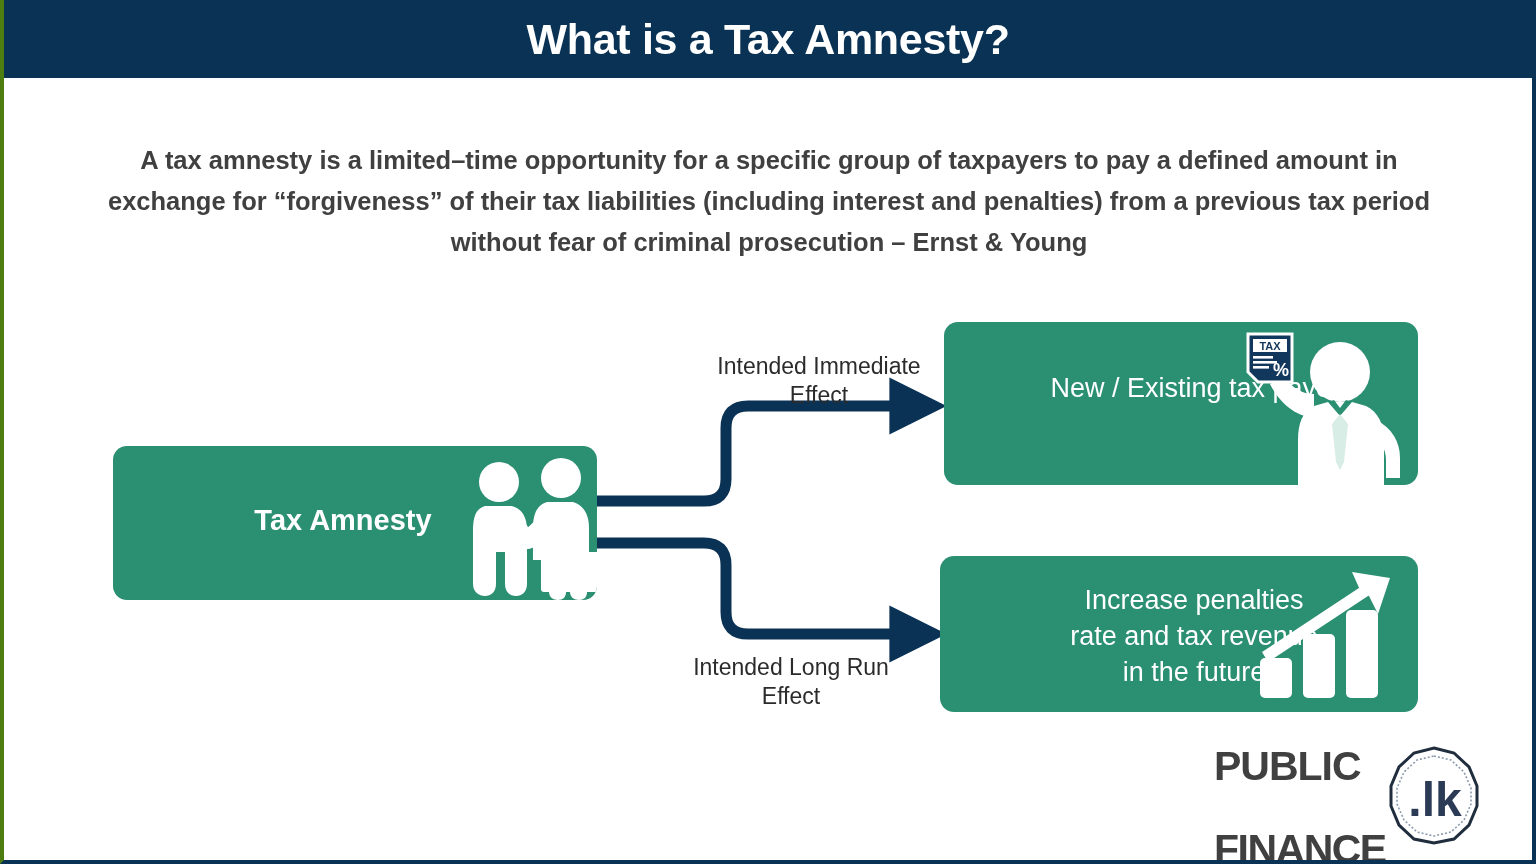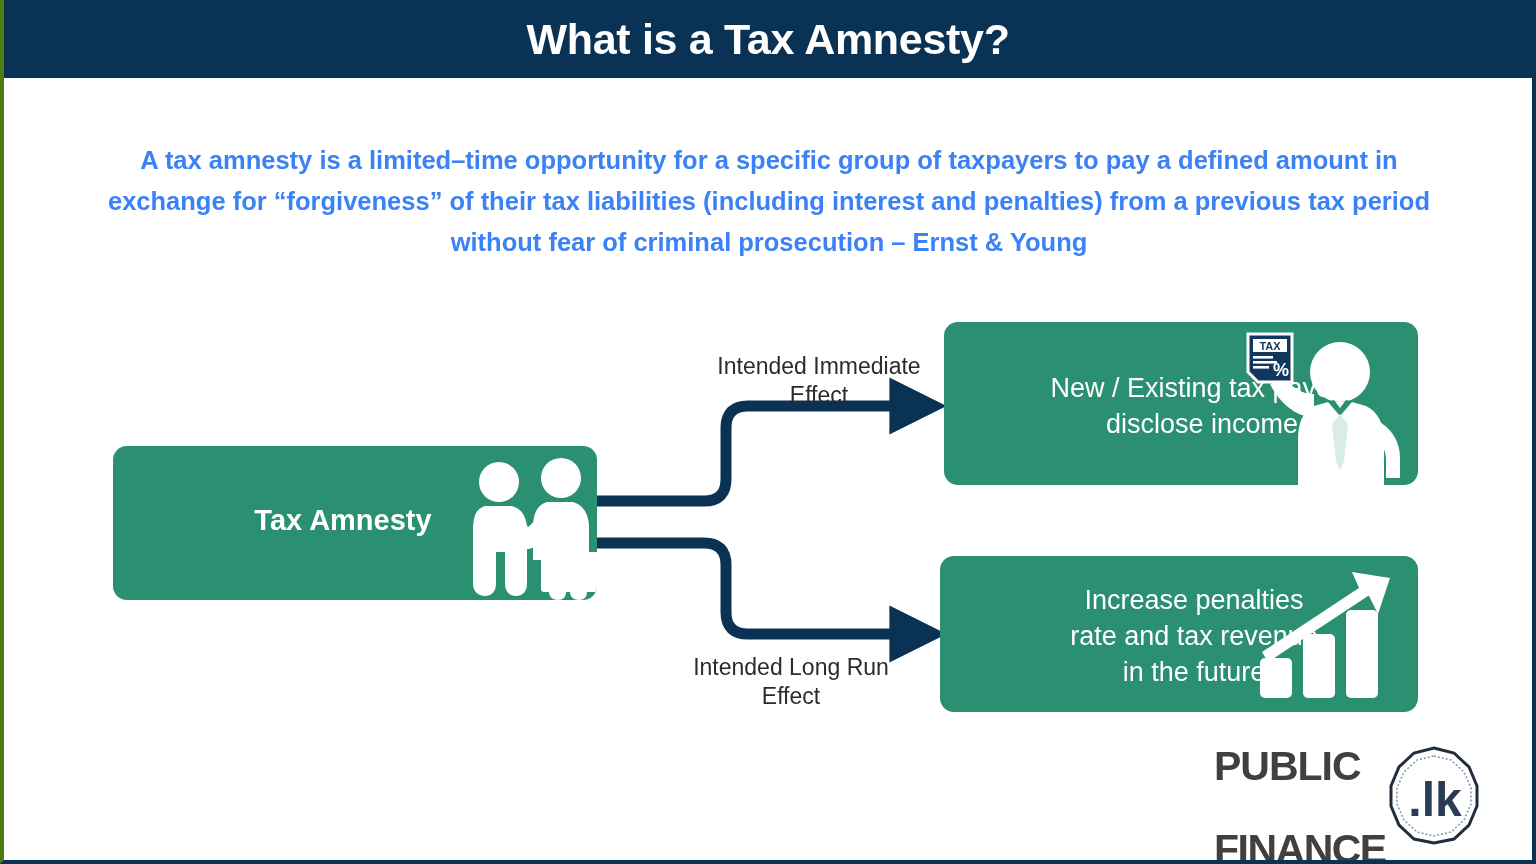--- a/index.html
+++ b/index.html
@@ -43,21 +43,21 @@
     font-family: "Liberation Sans", sans-serif;
   }
 
   
   .intro {
     position: absolute;
     left: 100px;
     top: 140px;
     width: 1330px;
     text-align: center;
-    color: #3b82f6;
+    color: #404040;
     font-size: 25.5px;
     line-height: 41px;
     font-weight: bold;
     font-family: "Liberation Sans", sans-serif;
   }
   .intro .attrib {
     font-weight: bold;
   }
 
   
@@ -246,21 +246,20 @@
         <rect x="76" y="96" width="58" height="40" rx="3"></rect>
         <rect x="96" y="89" width="18" height="8" rx="2"></rect>
       </g>
       <rect x="76" y="96" width="58" height="40" rx="3" fill="none" stroke="#2B8F72" stroke-width="0"></rect>
     </svg>
   </div>
 
   <div class="gbox" id="box-immediate">
     <div class="gtext">
       <div>New / Existing tax payers</div>
-      <div>disclose income</div>
     </div>
 
     <svg style="position:absolute; left:300px; top:6px; width:176px; height:160px;" viewBox="0 0 176 160">
       <g fill="#ffffff">
 
         <circle cx="96" cy="44" r="30"></circle>
 
         <path d="M70,66 C58,66 48,60 40,48 L26,56 C36,76 52,88 70,90 Z"></path>
 
         <path d="M70,78 C58,84 54,96 54,112 L54,160 L140,160 L140,112 C140,96 134,84 122,78

